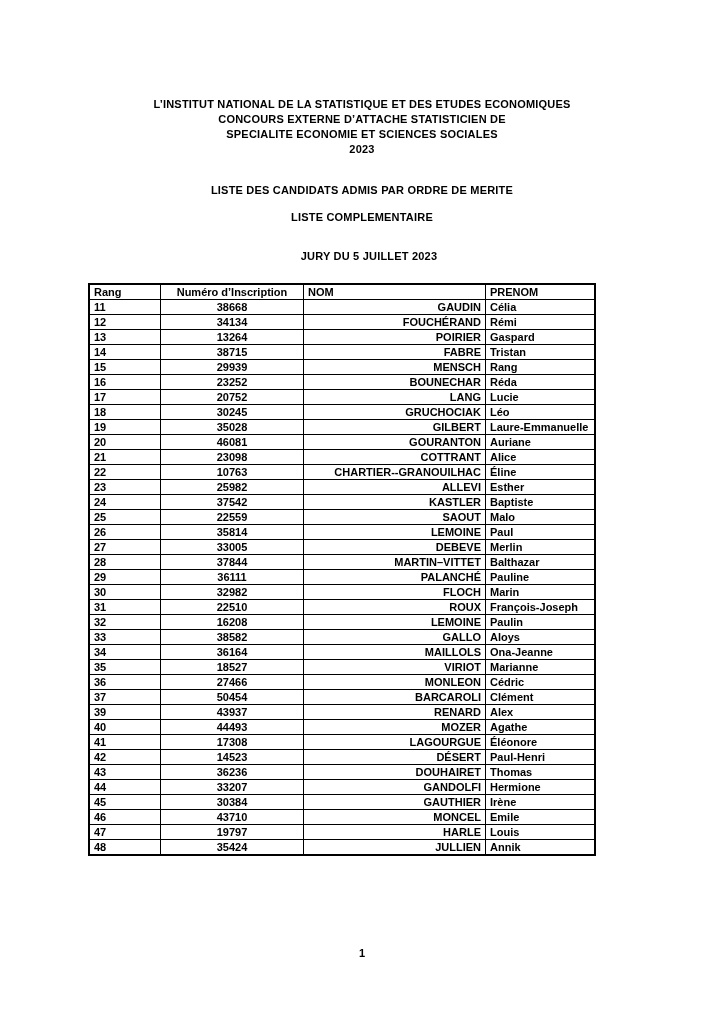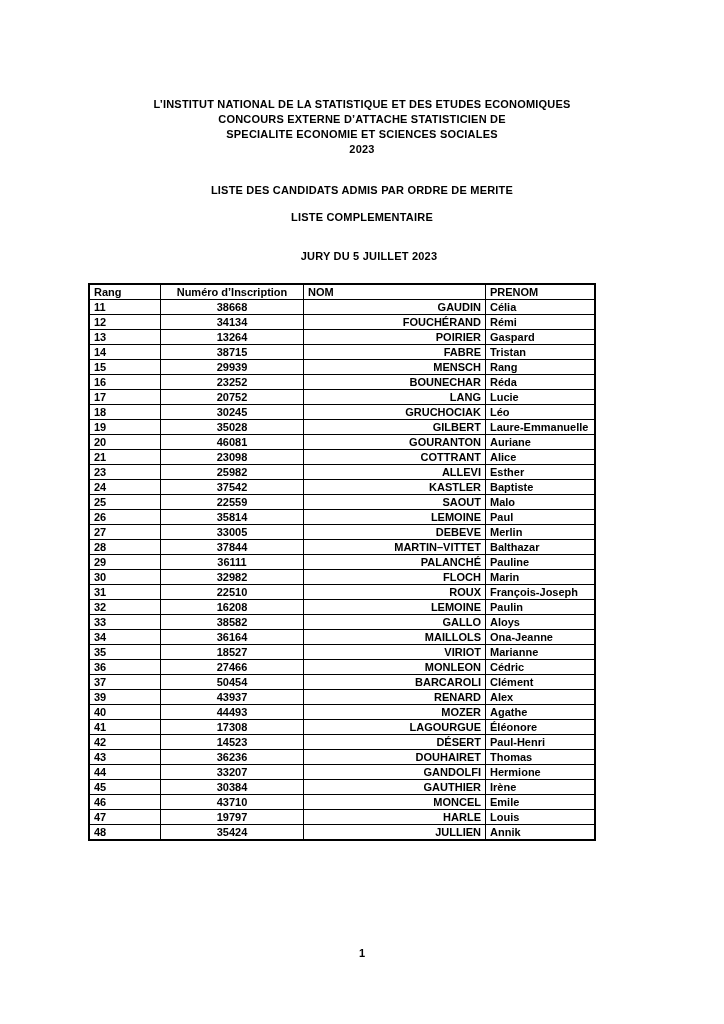--- a/index.html
+++ b/index.html
@@ -177,20 +177,26 @@
           <td class="col-nom">GOURANTON</td>
           <td class="col-prenom">Auriane</td>
         </tr>
         <tr>
           <td class="col-rang">21</td>
           <td class="col-num">23098</td>
           <td class="col-nom">COTTRANT</td>
           <td class="col-prenom">Alice</td>
         </tr>
         <tr>
+          <td class="col-rang">22</td>
+          <td class="col-num">10763</td>
+          <td class="col-nom">CHARTIER--GRANOUILHAC</td>
+          <td class="col-prenom">Éline</td>
+        </tr>
+        <tr>
           <td class="col-rang">23</td>
           <td class="col-num">25982</td>
           <td class="col-nom">ALLEVI</td>
           <td class="col-prenom">Esther</td>
         </tr>
         <tr>
           <td class="col-rang">24</td>
           <td class="col-num">37542</td>
           <td class="col-nom">KASTLER</td>
           <td class="col-prenom">Baptiste</td>

